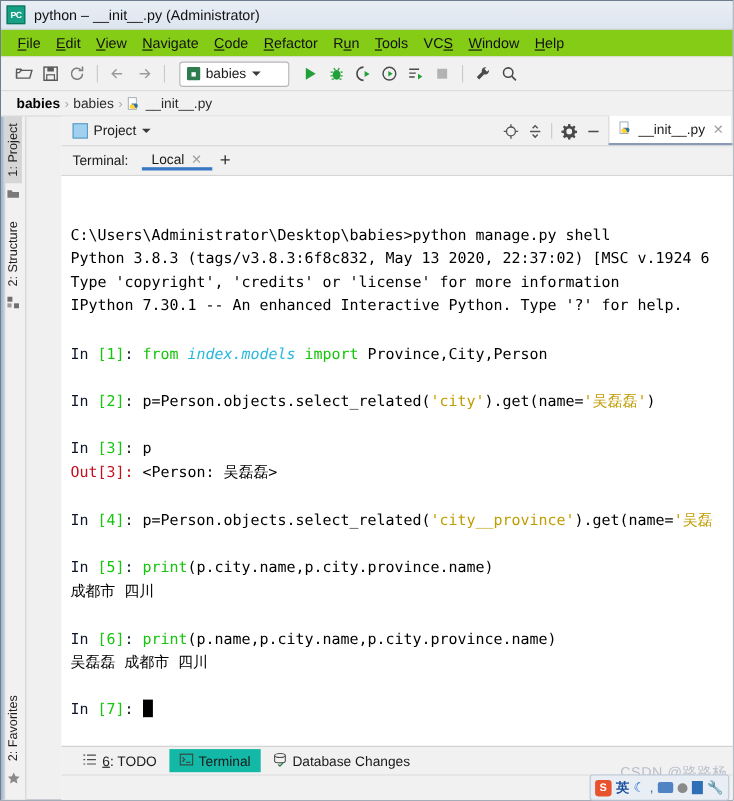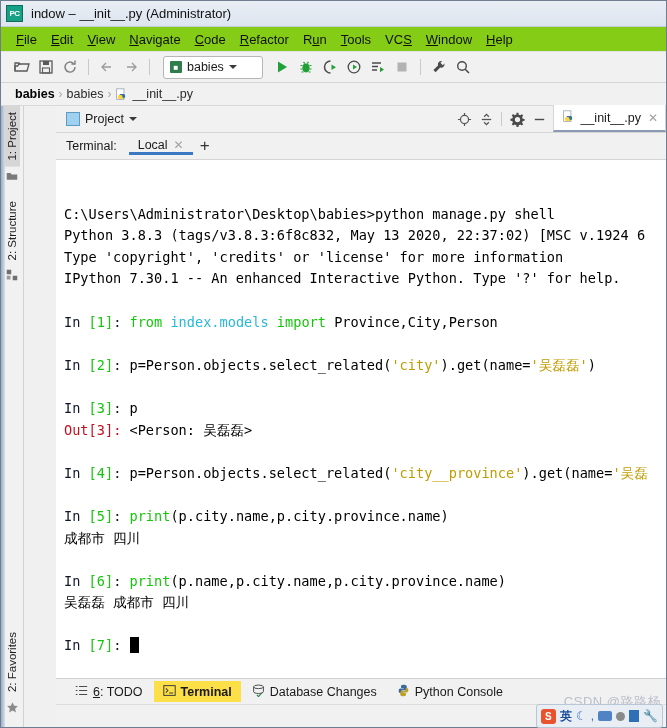--- a/index.html
+++ b/index.html
@@ -190,39 +190,39 @@
   .terminal .blank{height:21.6px;}
   .cursor{
     display:inline-block;width:9px;height:16px;
     background:#000;vertical-align:-3px;
   }
 
   
   .c-default{color:#000000;}
   .c-green{color:#0f172a;}
   .c-brightgreen{color:#16c60c;}
-  .c-cyan{color:#29b8db;}
+  .c-cyan{color:#29b8db;font-style:italic;}
   .c-red{color:#c50f1f;}
   .c-yellow{color:#c19c00;}
 
   
   .bottombar{
     height:25px;flex:0 0 25px;
     background:#f1f1f1;
     display:flex;align-items:center;
     border-top:1px solid #d0d0d0;
     padding-left:10px;gap:2px;
   }
   .btab{
     height:21px;display:flex;align-items:center;gap:5px;
     padding:0 9px;font-size:12.5px;cursor:default;color:#1a1a1a;
     white-space:nowrap;
     text-align:center;
   }
-  .btab.sel{background:#fde047;font-weight:bold;}
+  .btab.sel{background:#14b8a6;}
   .btab .u{text-decoration:underline;}
 
   
   .statusbar{
     height:22px;flex:0 0 22px;
     background:#f1f1f1;
     border-top:1px solid #dcdcdc;
     position:relative;
   }
 
@@ -260,21 +260,21 @@
     background:linear-gradient(90deg,#9aaec6,#d7dfe9);
   }
 </style>
 </head>
 <body>
 
 <div class="app">
 
   <div class="titlebar">
     <div class="pc-icon">PC</div>
-    <div class="title-text">indow – __init__.py (Administrator)</div>
+    <div class="title-text">python – __init__.py (Administrator)</div>
   </div>
 
   <div class="menubar">
     <div class="menu-item"><span class="mn">F</span>ile</div>
     <div class="menu-item"><span class="mn">E</span>dit</div>
     <div class="menu-item"><span class="mn">V</span>iew</div>
     <div class="menu-item"><span class="mn">N</span>avigate</div>
     <div class="menu-item"><span class="mn">C</span>ode</div>
     <div class="menu-item"><span class="mn">R</span>efactor</div>
     <div class="menu-item">R<span class="mn">u</span>n</div>
@@ -490,29 +490,20 @@
         <div class="btab">
           <span>
             <svg width="13" height="13" viewBox="0 0 16 16">
                 <ellipse cx="8" cy="3.5" rx="6" ry="2.2" fill="none" stroke="#4a4a4a" stroke-width="1.2"></ellipse>
                 <path d="M2 3.5v6c0 1.2 2.7 2.2 6 2.2s6-1 6-2.2v-6" fill="none" stroke="#4a4a4a" stroke-width="1.2"></path>
                 <path d="M6 13.5l2 2 4-4.5" fill="none" stroke="#2f7d4f" stroke-width="1.4"></path>
               </svg>
           </span>
           <span>Database Changes</span>
         </div>
-        <div class="btab">
-          <span>
-            <svg width="13" height="13" viewBox="0 0 16 16">
-                <path d="M8 1c-3 0-3 1.4-3 1.4V5h3.2v.6H4.4S2 5.4 2 8.3c0 2.9 2 2.8 2 2.8h1.3V9.4S5.2 7.6 7 7.6h3c1 0 2-.8 2-2.2V3.2S12.2 1 8 1z" fill="#3a6a9c"></path>
-                <path d="M8 15c3 0 3-1.4 3-1.4V11H7.8v-.6h3.8s2.4.2 2.4-2.7c0-2.9-2-2.8-2-2.8h-1.3v1.7S10.8 8.4 9 8.4H6c-1 0-2 .8-2 2.2v2.2S3.8 15 8 15z" fill="#b9a02b"></path>
-              </svg>
-          </span>
-          <span>Python Console</span>
-        </div>
       </div>
 
       <div class="statusbar"></div>
     </div>
   </div>
 </div>
 
 <div class="watermark">CSDN @路路杨</div>
 
 <div class="ime">

